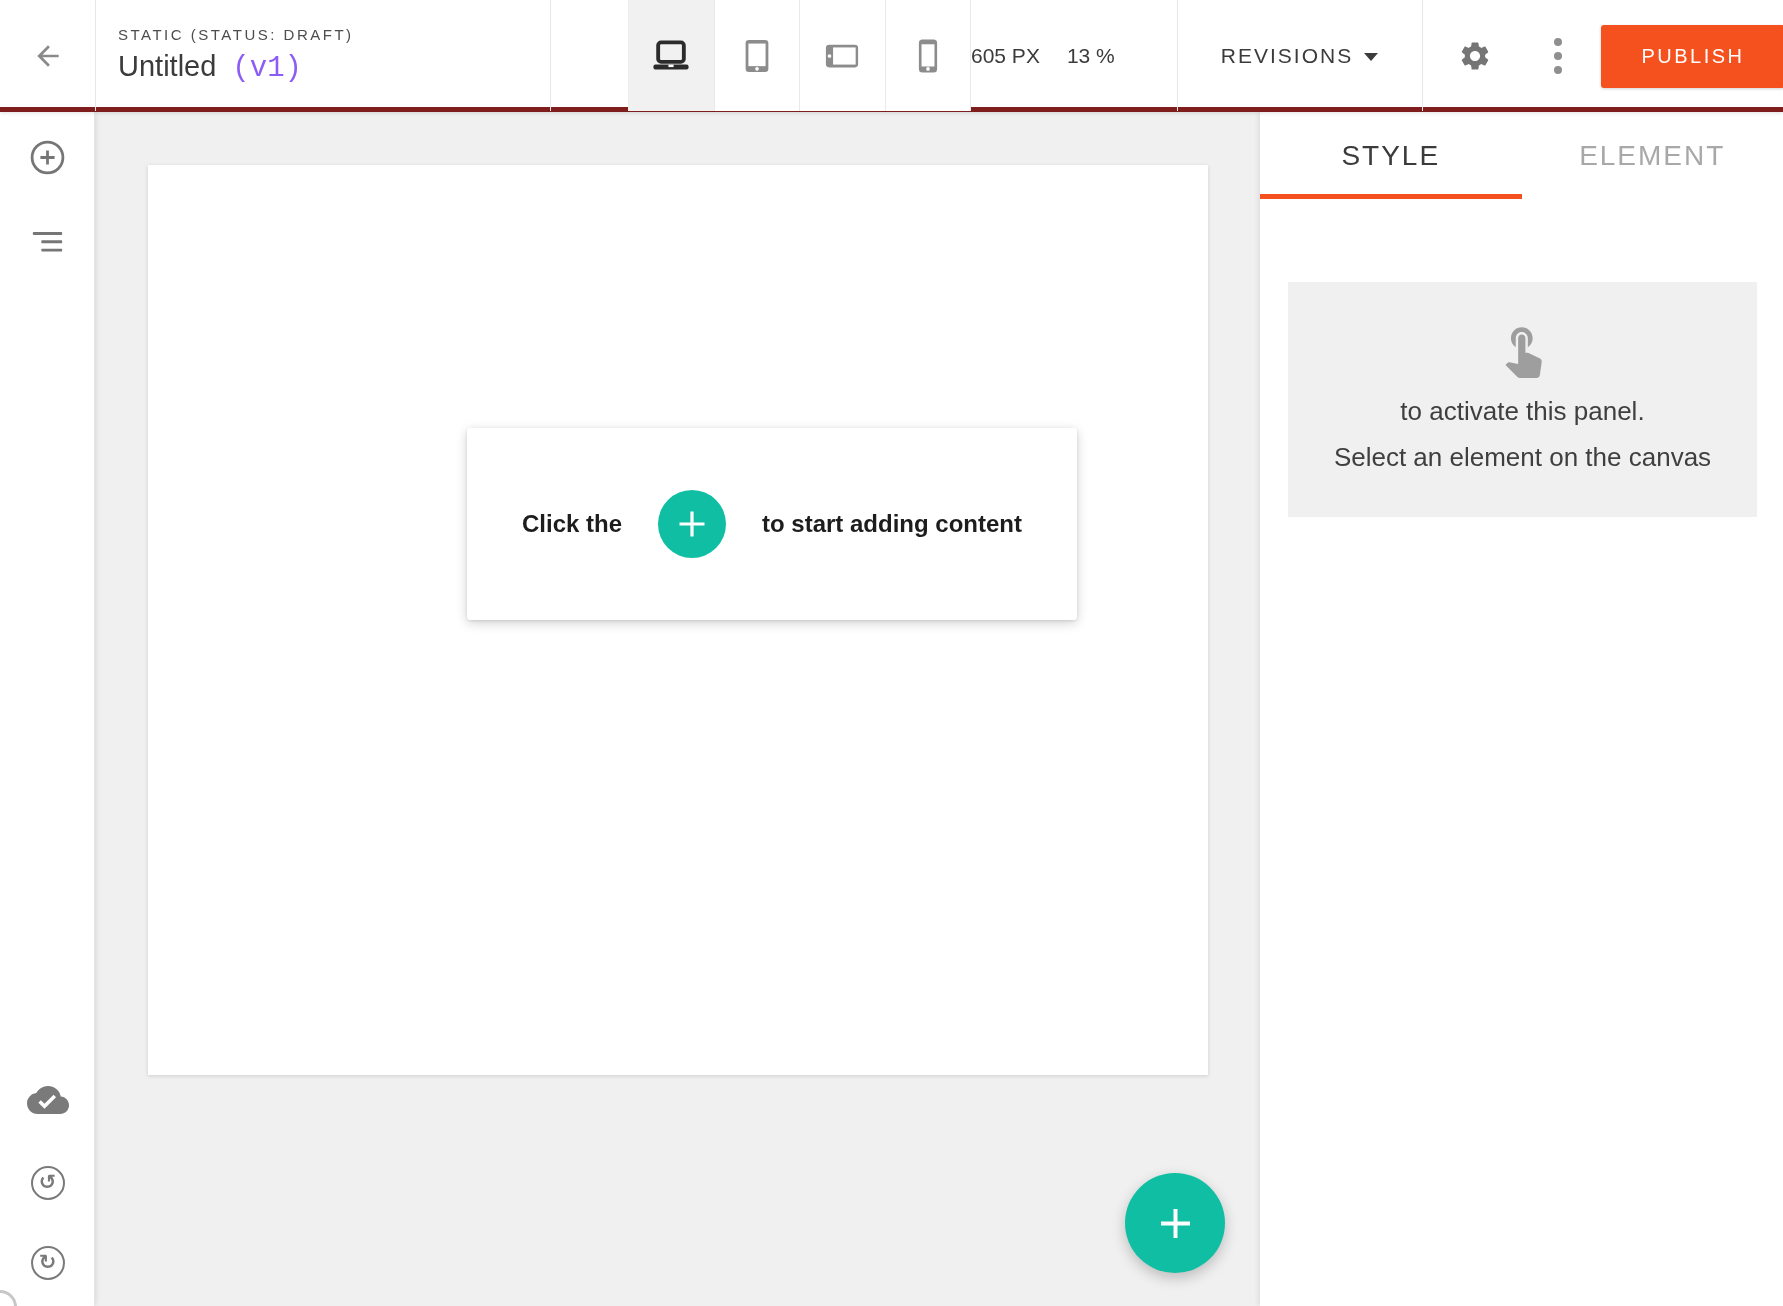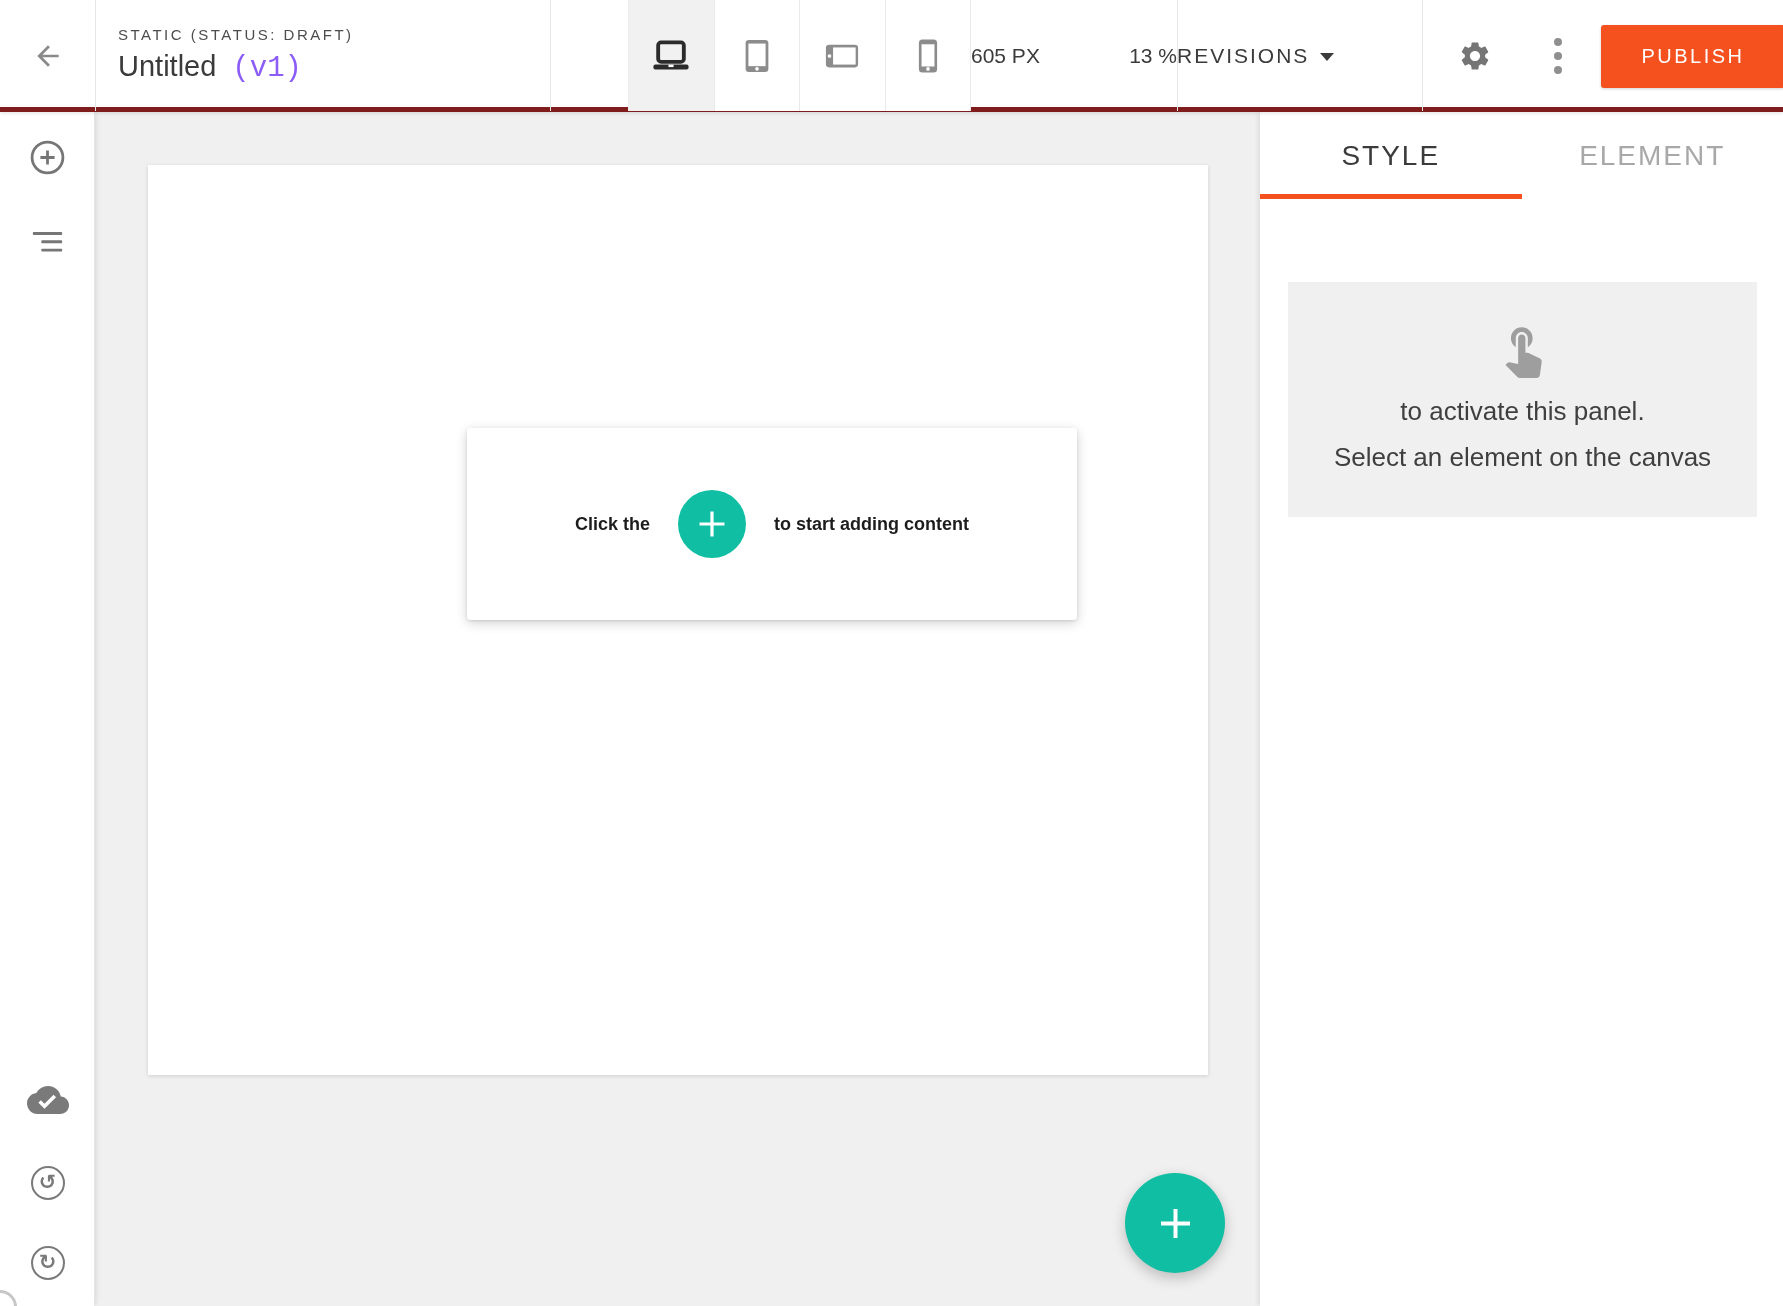--- a/index.html
+++ b/index.html
@@ -18,24 +18,24 @@
   #doc-title-row { font-size:29px; color:#3b3b3b; }
   #doc-version { color:#8b5cf6; margin-left:16px;font-family:Liberation Mono, monospace; }
 
   #device-group { position:absolute; left:628px; top:0; width:343px; height:111px; display:flex;
     border-left:1px solid #ededed; }
   .device-btn { flex:1; border:none; border-right:1px solid #e9e9e9; background:#fff;
     display:flex; align-items:center; justify-content:center; cursor:pointer; color:#8c8c8c; }
   .device-btn.selected { background:#f1f1f1; color:#2b2b2b; }
 
   #dims { position:absolute; left:971px; top:0; width:206px; height:111px; display:flex;
-    align-items:center; justify-content:space-between; gap:12px; font-size:21px; color:#3b3b3b; }
+    align-items:center; justify-content:flex-start; gap:27px; font-size:21px; color:#3b3b3b; }
 
   #revisions-btn { position:absolute; left:1177px; top:0; width:245px; height:111px; background:none;
-    border:none; display:flex; align-items:center; gap:11px; cursor:pointer;
+    border:none; display:flex; align-items:center; justify-content:center; gap:11px; cursor:pointer;
     font-family:inherit; font-size:21px; letter-spacing:2px; color:#3b3b3b; }
   .caret-down { width:0; height:0; border-left:7px solid transparent; border-right:7px solid transparent;
     border-top:8px solid #3b3b3b; margin-top:3px; }
 
   #settings-btn { position:absolute; left:1443px; top:0; width:64px; height:111px; background:none;
     border:none; display:flex; align-items:center; justify-content:center; cursor:pointer; color:#757575; }
   #more-btn { position:absolute; left:1530px; top:0; width:56px; height:111px; background:none;
     border:none; display:flex; align-items:center; justify-content:center; cursor:pointer; }
   .kebab { display:flex; flex-direction:column; gap:6px; }
   .kebab i { width:8px; height:8px; border-radius:50%; background:#8f8f8f; }
@@ -54,22 +54,22 @@
     display:flex; align-items:center; justify-content:center; line-height:1; padding-bottom:2px; }
   #clipped-circle { position:absolute; left:-17px; top:1178px; width:34px; height:34px;
     border:3px solid #c7c7c7; border-radius:50%; }
 
   
   #canvas-area { position:absolute; left:95px; top:112px; width:1165px; height:1194px; background:#f0f0f0; }
   #page { position:absolute; left:53px; top:53px; width:1060px; height:910px; background:#fff;
     box-shadow:0 1px 4px rgba(0,0,0,.14); }
   #empty-card { position:absolute; left:372px; top:316px; width:610px; height:192px; background:#fff;
     border-radius:3px; box-shadow:0 3px 12px rgba(0,0,0,.18), 0 1px 3px rgba(0,0,0,.10);
-    display:flex; align-items:center; justify-content:center; gap:28px;
-    font-size:18px; font-weight:600; color:#1d1d1d; }
+    display:flex; align-items:center; justify-content:center; gap:36px;
+    font-size:24px; font-weight:600; color:#1d1d1d; }
   .teal-circle { width:68px; height:68px; border-radius:50%; background:#10BFA3; border:none;
     display:flex; align-items:center; justify-content:center; cursor:pointer; flex:0 0 auto; }
   #fab { position:absolute; left:1030px; top:1061px; width:100px; height:100px; border-radius:50%;
     background:#10BFA3; border:none; display:flex; align-items:center; justify-content:center;
     cursor:pointer; box-shadow:0 5px 14px rgba(0,0,0,.22); }
 
   
   #right-panel { position:absolute; left:1260px; top:112px; width:523px; height:1194px; background:#fff;
     box-shadow:-2px 0 5px rgba(0,0,0,.08); z-index:20; }
   #tabs { position:relative; display:flex; height:87px; }

